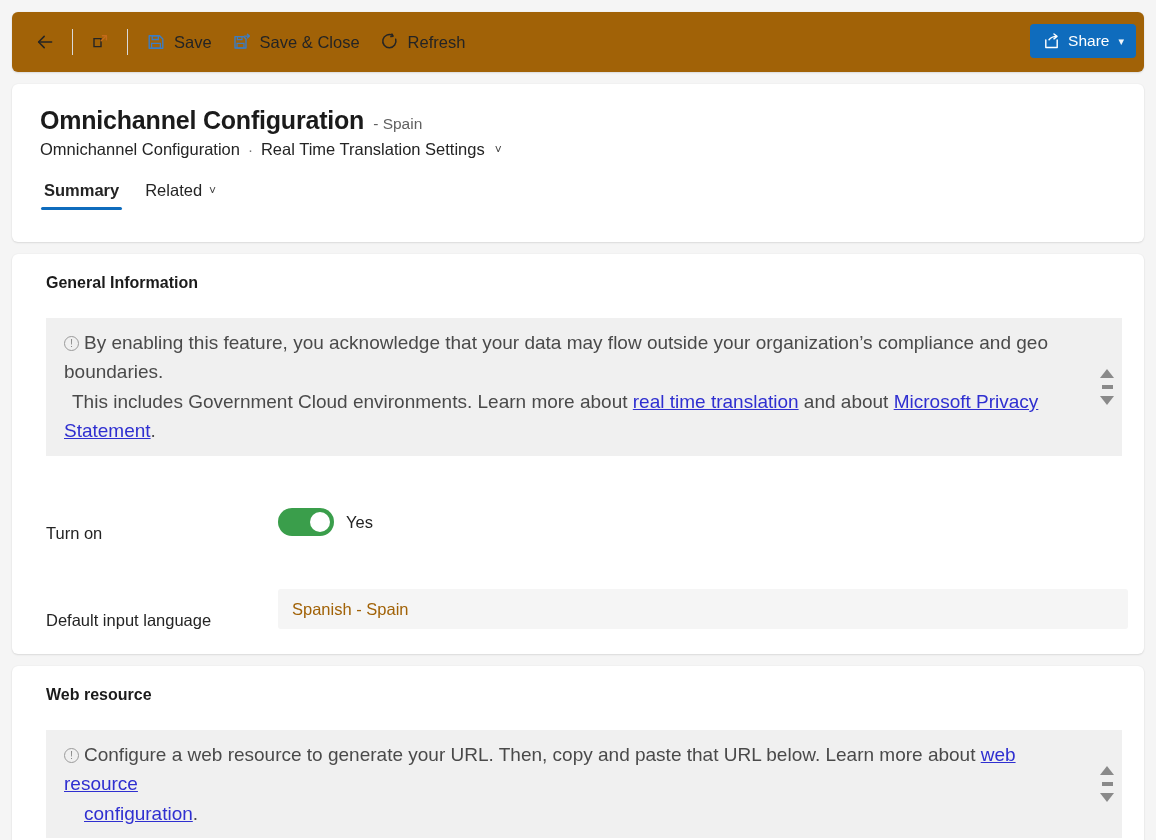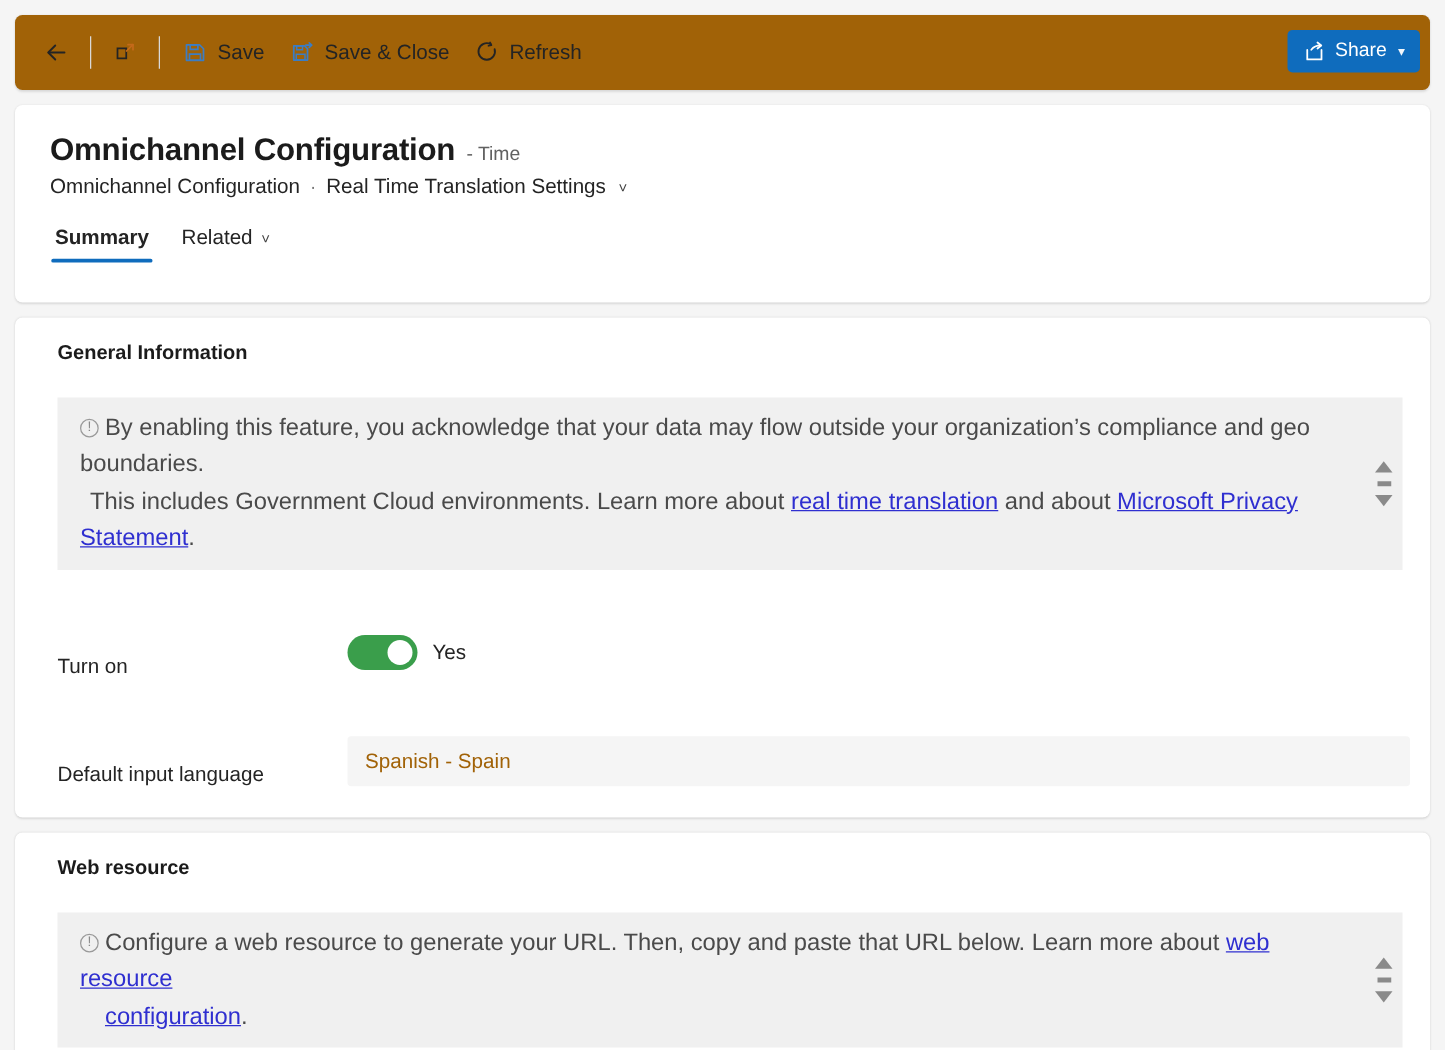--- a/index.html
+++ b/index.html
@@ -230,21 +230,21 @@
         </svg>
       </span>
       <span>Share</span>
       <span class="chev">▾</span>
     </button>
   </div>
 
   <div class="card hdr-card">
     <div class="rec-title-row">
       <span class="rec-title">Omnichannel Configuration</span>
-      <span class="rec-saved">- Time</span>
+      <span class="rec-saved">- Spain</span>
     </div>
 
     <div class="breadcrumb">
       <span>Omnichannel Configuration</span>
       <span class="bc-dot">·</span>
       <span>Real Time Translation Settings</span>
       <span class="bc-chev">˅</span>
     </div>
 
     <div class="tabs">

